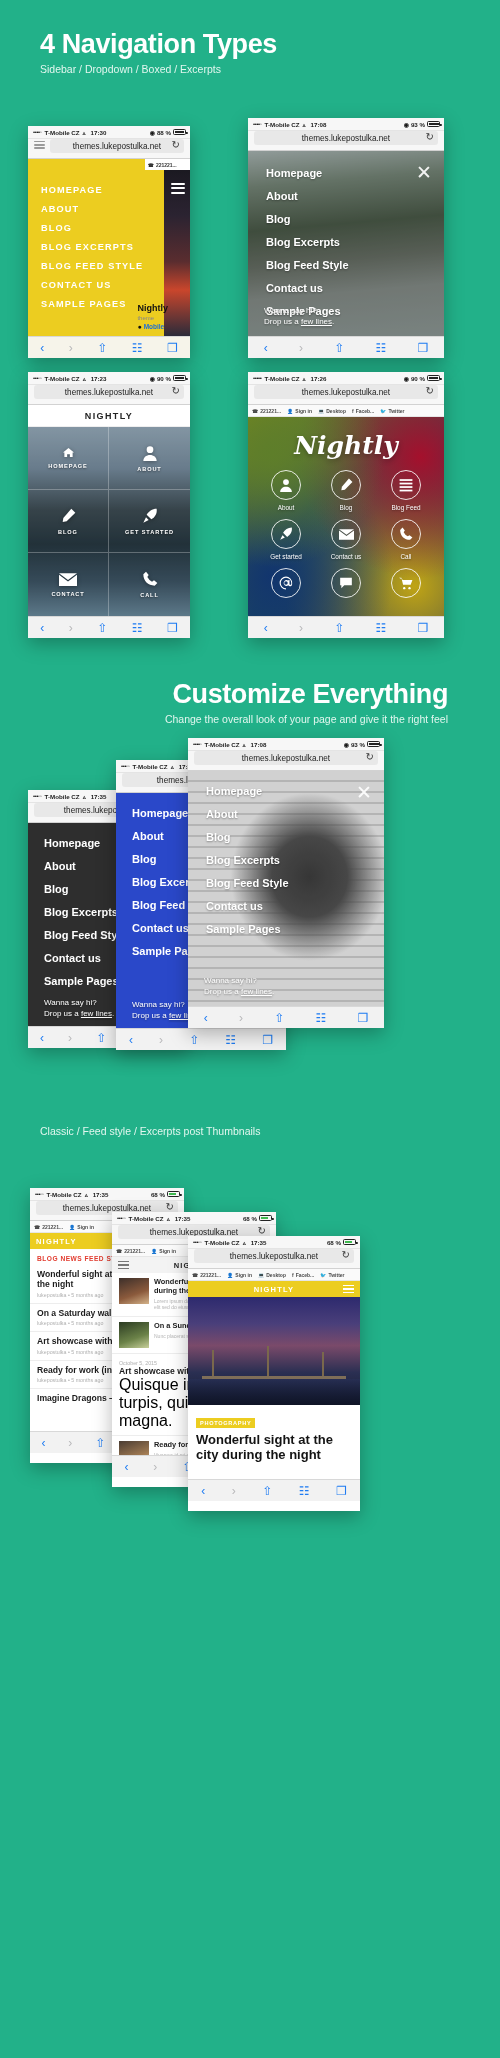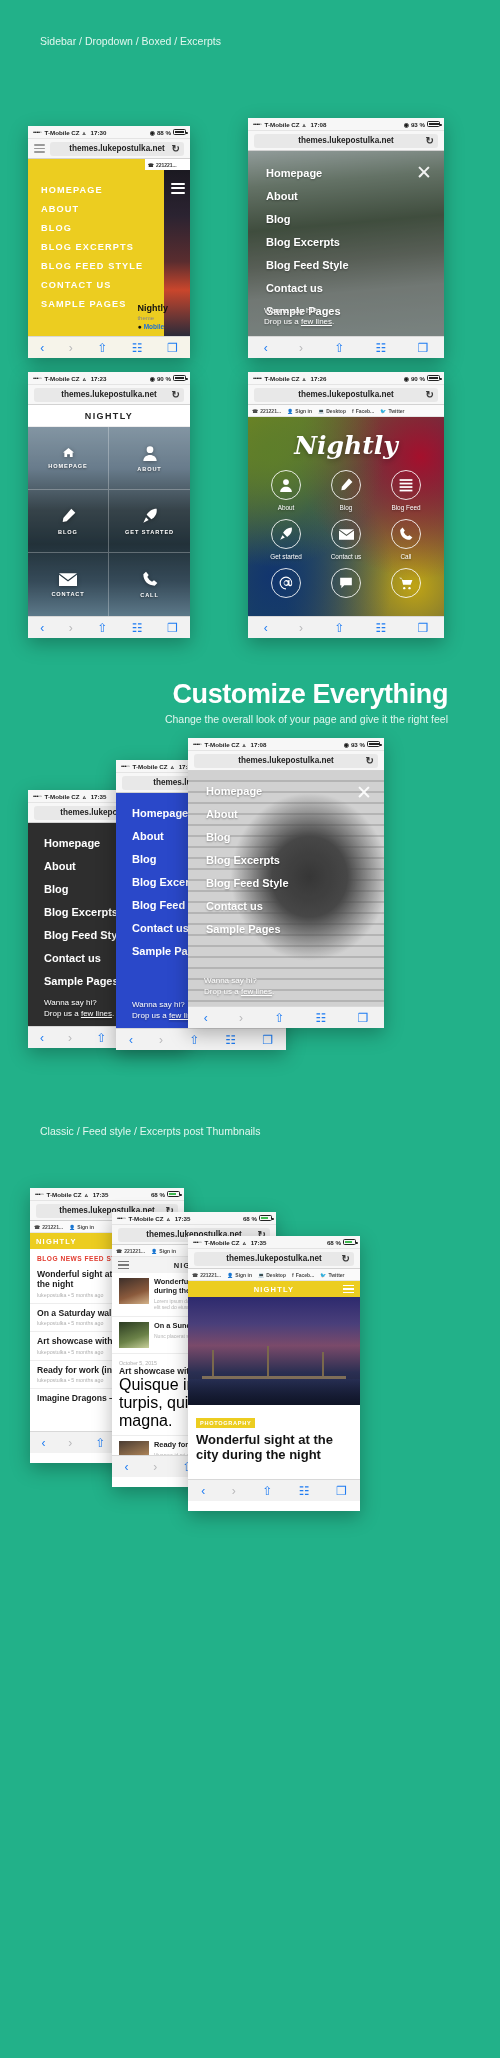--- a/index.html
+++ b/index.html
@@ -47,22 +47,22 @@
     position: relative; display: inline-block;
   }
   .batt::after {
     content:""; position: absolute; right:-2.5px; top:1.5px;
     width:1.5px; height:2.5px; background:#222; border-radius:0 1px 1px 0;
   }
   .batt i { position:absolute; left:1px; top:1px; bottom:1px; background:#222; display:block; }
 
   .urlbar {
     height: 20px; background: #f7f7f7;
-    display: flex; align-items: center; padding: 0 6px;
-    border-bottom: 1px solid #d2d2d2; position: relative; font-weight: bold;
+    display: flex; padding: 0 6px;
+    border-bottom: 1px solid #d2d2d2; position: relative;
   }
   .urlpill {
     flex: 1; height: 14px; background: #e8e8e8; border-radius: 3px;
     display: flex; align-items: center; justify-content: center;
     font-size: 8.2px; color: #222;
   }
   .url-ham { width: 11px; margin-right: 5px; }
   .url-ham span { display:block; height:1.6px; background:#9a9a9a; margin:1.7px 0; border-radius:1px; }
   .url-reload { position:absolute; right:10px; font-size: 10px; color:#3a3a3a; }
 
@@ -178,20 +178,21 @@
     font-weight:bold; letter-spacing:.7px; padding:2px 4px;
   }
   .bigt { font-size:13px; font-weight:bold; color:#141414; line-height:1.15; margin-top:4px; }
 
   .icon-s { width:11px; height:11px; }
 </style>
 </head>
 <body>
 
 <div class="sec-head" style="position:absolute;left:0;top:30px;">
+  <div class="sec-title">4 Navigation Types</div>
   <div class="sec-sub">Sidebar / Dropdown / Boxed / Excerpts</div>
 </div>
 
 <div class="phone" style="left:28px;top:126px;width:162px;height:232px;">
   <div class="statusbar">
     <span class="sb-dots">••••◦</span>
     <span class="sb-carrier">T-Mobile CZ</span>
     <span class="sb-wifi">▵</span>
     <span class="sb-time">17:30</span>
     <span class="sb-right">

